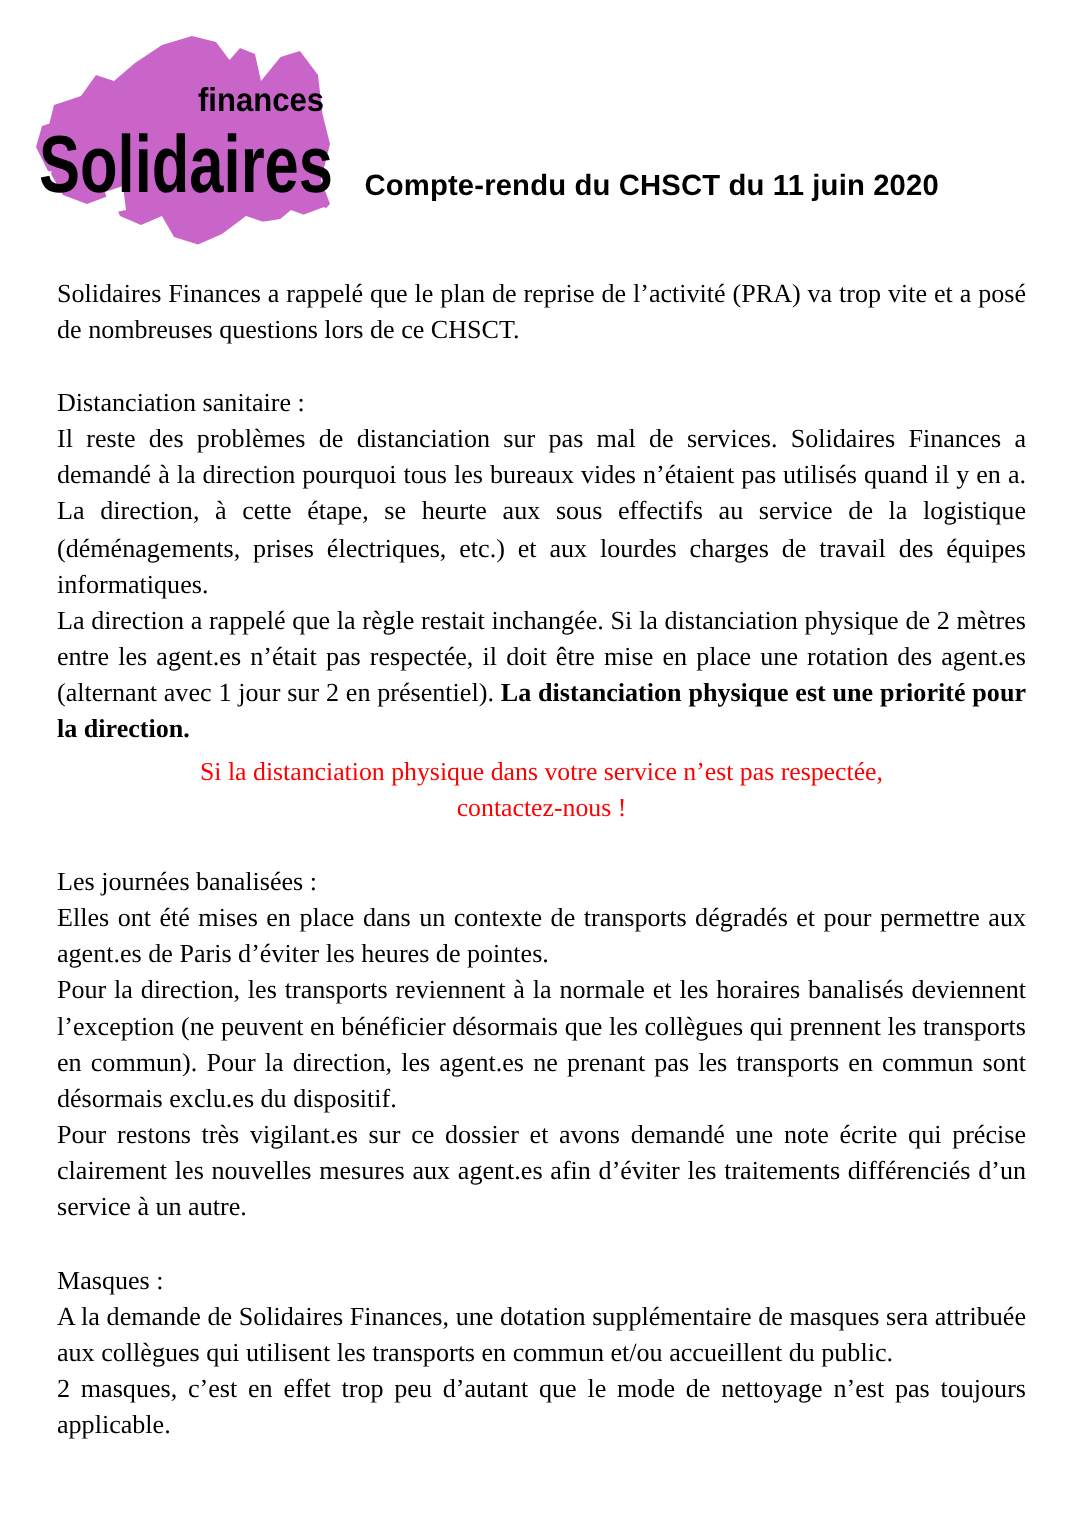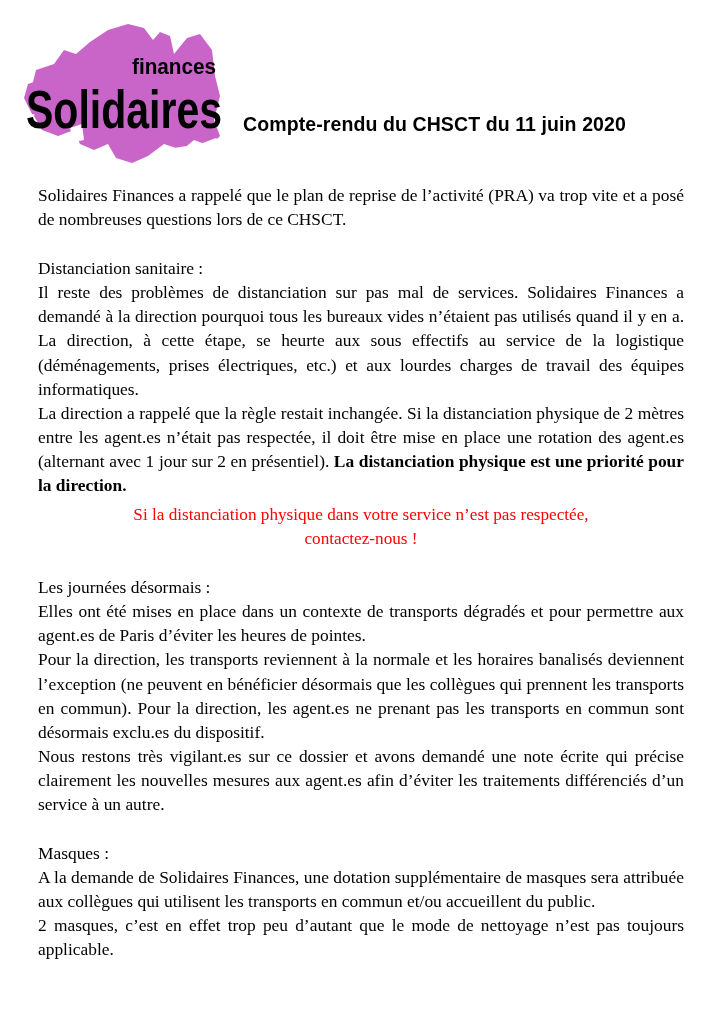--- a/index.html
+++ b/index.html
@@ -137,24 +137,24 @@
     <p class="para">Il reste des problèmes de distanciation sur pas mal de services.  Solidaires Finances a demandé à la direction pourquoi tous les bureaux vides n’étaient pas utilisés quand il y en a.  La direction, à cette étape, se heurte aux sous effectifs au service de la logistique (déménagements, prises électriques, etc.) et aux lourdes charges de travail des équipes informatiques.</p>
     <p class="para"><span>La direction a rappelé que la  règle restait inchangée.  Si la distanciation physique de 2 mètres entre les agent.es n’était pas respectée, il doit être mise en place une rotation des agent.es (alternant avec 1 jour sur 2 en présentiel). </span><b class="inline-bold">La distanciation physique est une priorité pour la direction.</b></p>
     <div class="gap-sm"></div>
     <p class="callout">Si la distanciation physique dans votre service n’est pas respectée,</p>
     <p class="callout">contactez-nous !</p>
   </div>
 
   <div class="gap-lg"></div>
 
   <div>
-    <p class="heading">Les journées désormais :</p>
+    <p class="heading">Les journées banalisées :</p>
     <p class="para">Elles ont été mises en place dans un contexte de transports dégradés et pour permettre aux agent.es de Paris d’éviter les heures de pointes.</p>
     <p class="para">Pour la direction, les transports reviennent à la normale et les horaires banalisés deviennent l’exception (ne peuvent en bénéficier désormais que les collègues qui prennent les transports en commun).  Pour la direction, les agent.es ne prenant pas les transports en commun sont désormais exclu.es du dispositif.</p>
-    <p class="para">Nous restons très vigilant.es sur ce dossier et avons demandé une note écrite qui précise clairement les nouvelles mesures aux agent.es afin d’éviter les traitements différenciés d’un service à un autre.</p>
+    <p class="para">Pour restons très vigilant.es sur ce dossier et avons demandé une note écrite qui précise clairement les nouvelles mesures aux agent.es afin d’éviter les traitements différenciés d’un service à un autre.</p>
   </div>
 
   <div class="gap-lg"></div>
 
   <div>
     <p class="heading">Masques :</p>
     <p class="para">A la demande de Solidaires Finances, une dotation supplémentaire de masques sera attribuée aux collègues qui utilisent les transports en commun et/ou accueillent du public.</p>
     <p class="para">2 masques, c’est en effet trop peu d’autant que le mode de nettoyage n’est pas toujours applicable.</p>
   </div>
 

